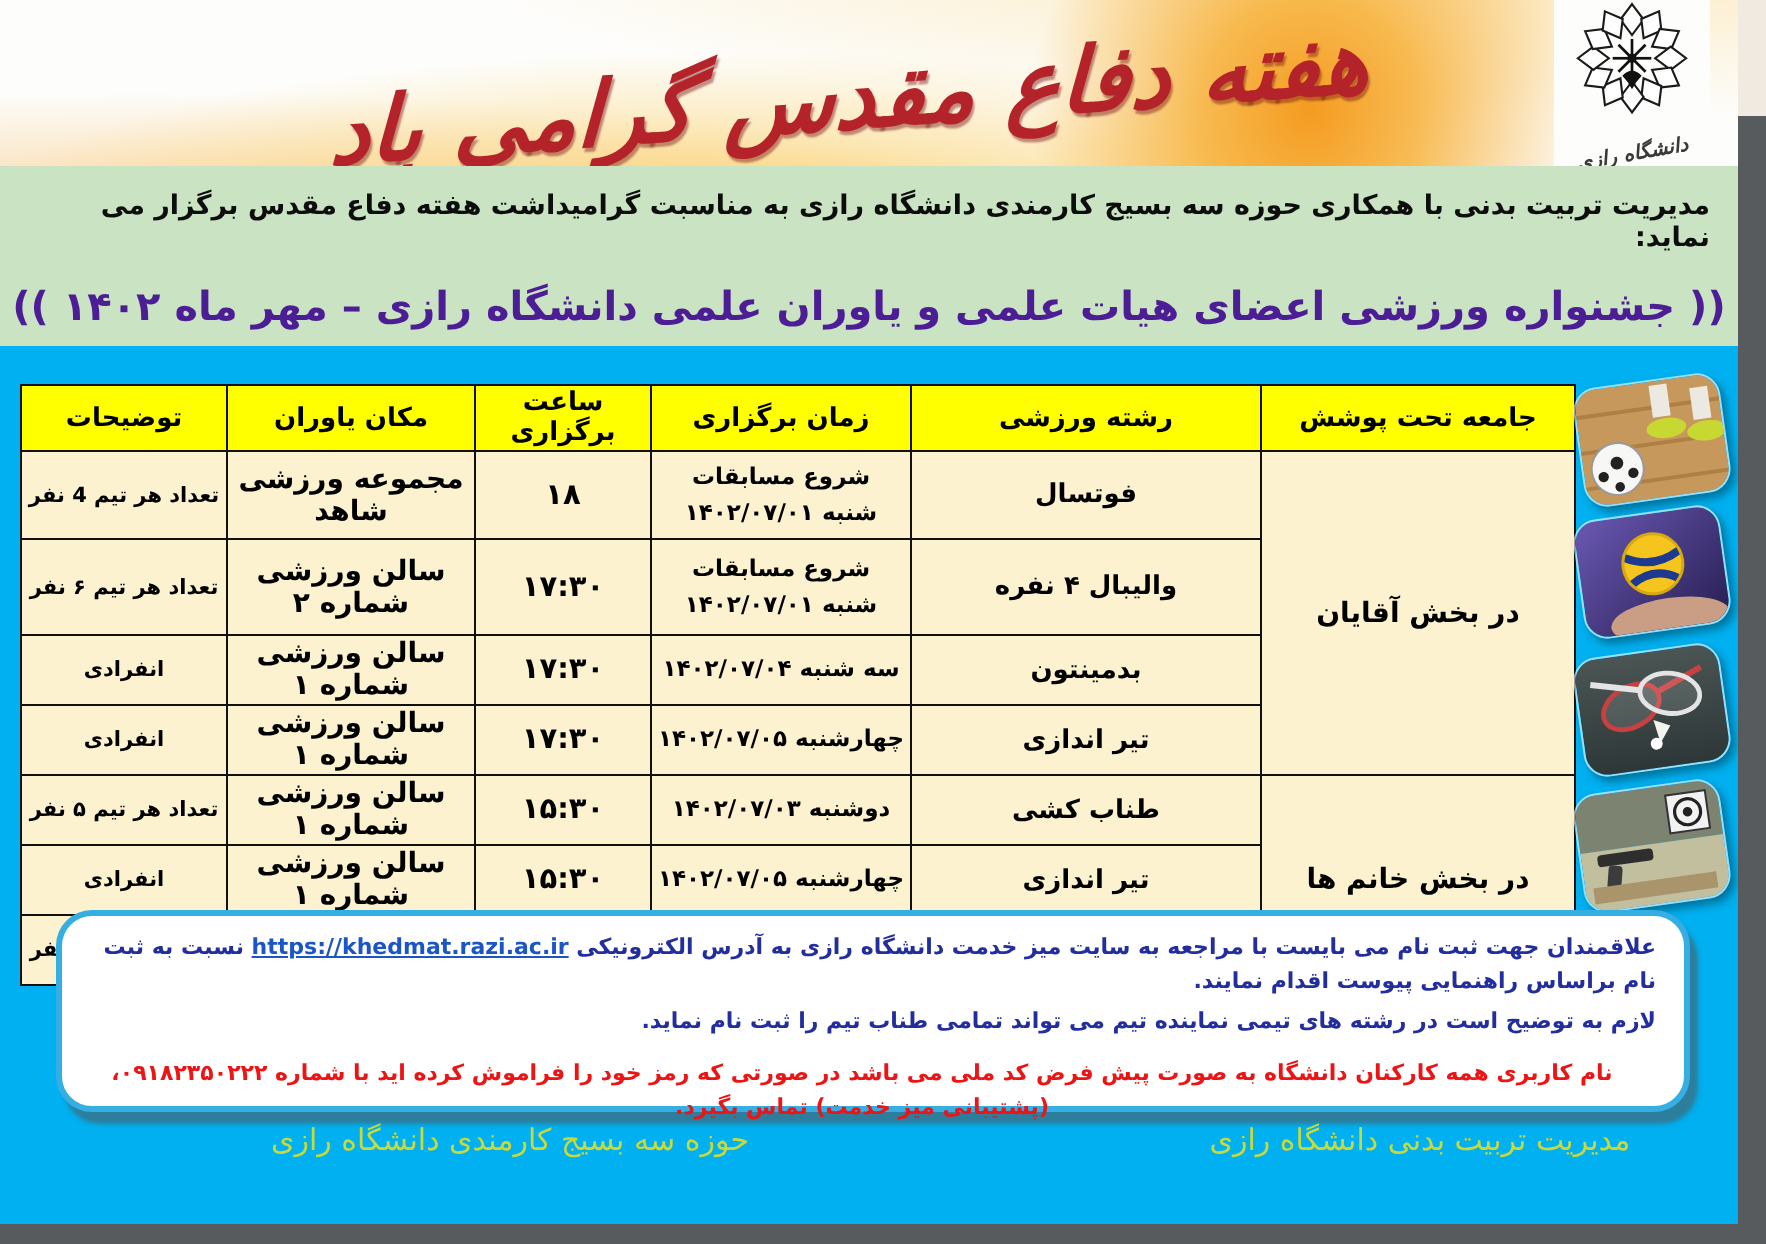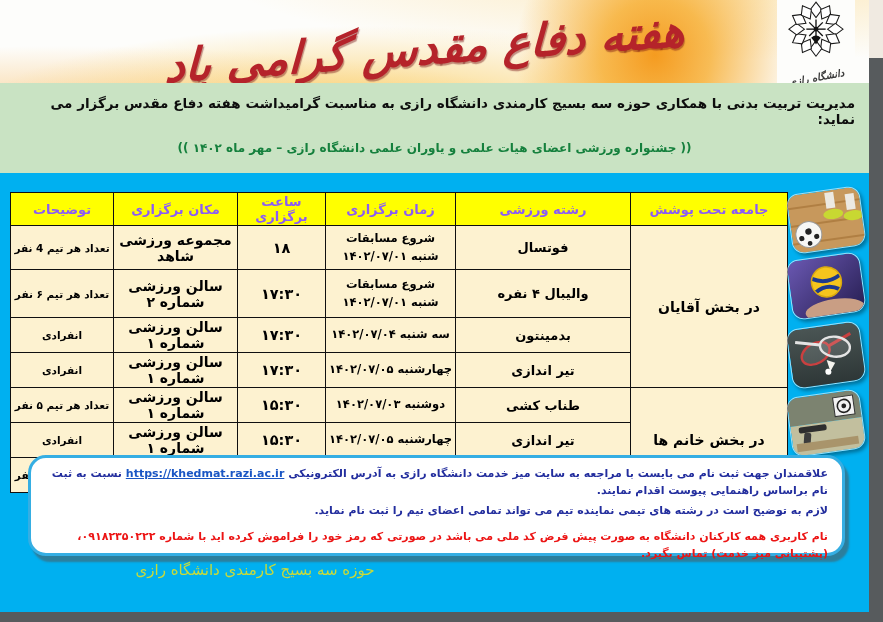--- a/index.html
+++ b/index.html
@@ -20,27 +20,27 @@
     font-size:45px; font-weight:bold; font-style:italic; color:#b5232a;
     text-shadow:1px 2px 1px rgba(120,20,20,.45); transform:rotate(-4deg) skewX(-6deg);
     white-space:nowrap; }
   .logo-strip { position:absolute; right:14px; top:0; width:78px; height:97px; background:#fdfdfb;
     display:flex; flex-direction:column; align-items:center; }
   .logo-caption { font-size:10px; font-style:italic; font-weight:bold; color:#3a3a3a; transform:rotate(-10deg); margin-top:2px; }
 
   
   .intro { position:absolute; left:0; top:83px; width:869px; height:90px; background:#c9e3c3; direction:rtl; }
   .intro-line1 { margin:12px 14px 0 10px; font-size:13.5px; font-weight:bold; color:#0d0d0d; text-align:right; }
-  .intro-line2 { margin-top:14px; font-size:12px; font-weight:bold; color:#15803d; text-align:center; }
+  .intro-line2 { margin-top:14px; font-size:20px; font-weight:bold; color:#4c1d95; text-align:center; }
 
   
   .schedule { position:absolute; left:10px; top:192px; border-collapse:collapse; table-layout:fixed;
     width:777px; direction:rtl; }
   .schedule th, .schedule td { border:1.6px solid #101010; text-align:center; vertical-align:middle; font-weight:bold; padding:1px 2px; }
-  .schedule th { background:#ffff00; color:#8b5cf6; font-size:13px; height:27px;margin-top:12px; }
+  .schedule th { background:#ffff00; color:#000000; font-size:13px; height:27px;margin-top:12px; }
   .schedule td { background:#fdf2d0; color:#000; }
   tr.r1 { height:44px; } tr.r2 { height:48px; }
   tr.r3, tr.r4, tr.r5 { height:27px; } tr.r6, tr.r7 { height:29px; }
   td.group { font-size:14px; }
   td.sport { font-size:13px; }
   td.when  { font-size:11.5px; line-height:1.55;margin-top:20px; }
   td.time  { font-size:14.5px; }
   td.place { font-size:14px; }
   td.note  { font-size:10.5px; }
 
@@ -51,21 +51,21 @@
   .tile svg { display:block; }
   #tile1 { top:2px; } #tile2 { top:68px; } #tile3 { top:137px; } #tile4 { top:205px; }
 
   
   .notice { position:absolute; left:28px; top:455px; width:817px; height:101px; background:#ffffff;
     border:3px solid #35aee3; border-radius:18px; box-shadow:4px 6px 2px rgba(80,86,88,.55);
     direction:rtl; padding:7px 14px 0 3px; }
   .notice p { font-size:11px; font-weight:bold; line-height:1.55; }
   .notice .n1, .notice .n2 { color:#232e9e; text-align:right; }
   .notice .n2 { margin-top:3px; }
-  .notice .n3 { color:#ec1414; margin-top:9px; text-align:right; }
+  .notice .n3 { color:#ec1414; margin-top:9px; text-align:center; }
   .notice a { color:#1a56c4; text-decoration:underline; font-weight:bold; }
 
   
   .footer-label { position:absolute; top:561px; width:320px; text-align:center;
     font-size:15px; font-weight:normal; color:#c8da3a; }
   .footer-right { left:550px; }
   .footer-left  { left:95px; }
 
   
   .edge-right  { position:absolute; left:869px; top:58px; width:14px; height:554px; background:#575b5d; }
@@ -128,21 +128,21 @@
         <col style="width:88px">
           <col style="width:124px">
           <col style="width:103px">
       </colgroup>
       <tbody>
           <tr>
         <th>جامعه تحت پوشش</th>
         <th>رشته ورزشی</th>
         <th>زمان برگزاری</th>
         <th>ساعت برگزاری</th>
-        <th>مکان برگزاری</th>
+        <th>مکان یاوران</th>
         <th>توضیحات</th>
       </tr>
       <tr class="r1">
         <td class="group" rowspan="4">در بخش آقایان</td>
         <td class="sport">فوتسال</td>
         <td class="when">
           <div>شروع مسابقات</div>
           <div>شنبه ۱۴۰۲/۰۷/۰۱</div>
         </td>
         <td class="time">۱۸</td>
@@ -262,23 +262,24 @@
           <circle cx="56" cy="14.5" r="2.4" fill="#222"></circle>
           <rect x="8" y="30" width="28" height="6" rx="2" fill="#2e2e2e"></rect>
           <rect x="12" y="36" width="7" height="12" rx="2" fill="#3c3c3c" transform="rotate(12 15 42)"></rect>
           <rect x="4" y="46" width="62" height="8" fill="#a9946b"></rect>
         </svg>
       </div>
     </div>
 
     <div class="notice">
       <p class="n1"><span>علاقمندان جهت ثبت نام می بایست با مراجعه به سایت میز خدمت دانشگاه رازی به آدرس الکترونیکی </span><a href="#" dir="ltr">https://khedmat.razi.ac.ir</a><span> نسبت به ثبت نام براساس راهنمایی پیوست اقدام نمایند.</span></p>
-      <p class="n2">لازم به توضیح است در رشته های تیمی نماینده تیم می تواند تمامی اعضای تیم را ثبت نام نماید.</p>
+      <p class="n2">لازم به توضیح است در رشته های تیمی نماینده تیم می تواند تمامی طناب تیم را ثبت نام نماید.</p>
       <p class="n3">نام کاربری همه کارکنان دانشگاه به صورت پیش فرض کد ملی می باشد در صورتی که رمز خود را فراموش کرده اید با شماره ۰۹۱۸۲۳۵۰۲۲۲، (پشتیبانی میز خدمت) تماس بگیرد.</p>
     </div>
 
+    <div class="footer-label footer-right">مدیریت تربیت بدنی دانشگاه رازی</div>
     <div class="footer-label footer-left">حوزه سه بسیج کارمندی دانشگاه رازی</div>
   </div>
 
   <div class="edge-corner"></div>
   <div class="edge-right"></div>
   <div class="edge-bottom"></div>
 </div>
 
 </body></html>

